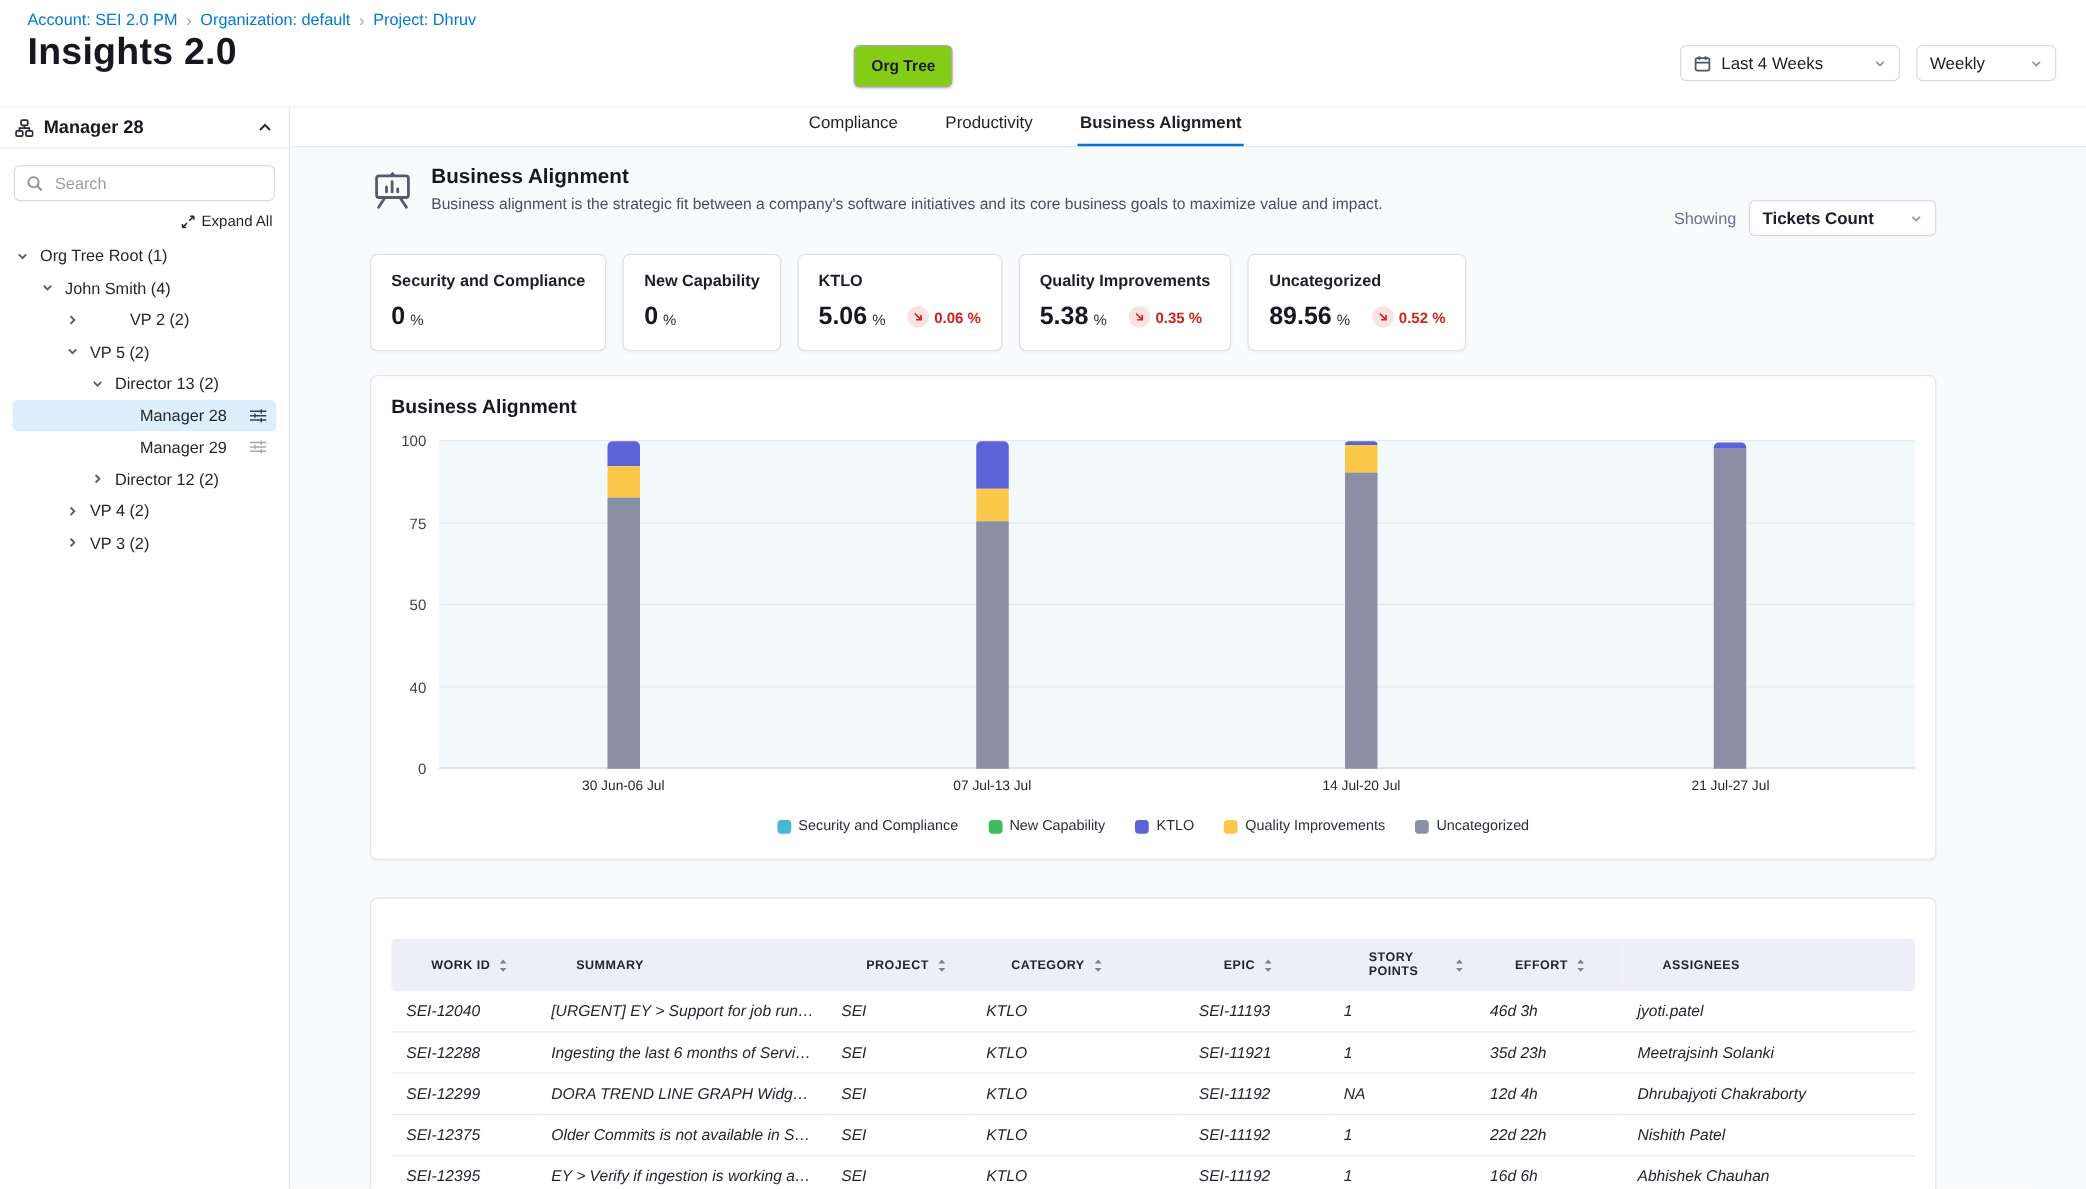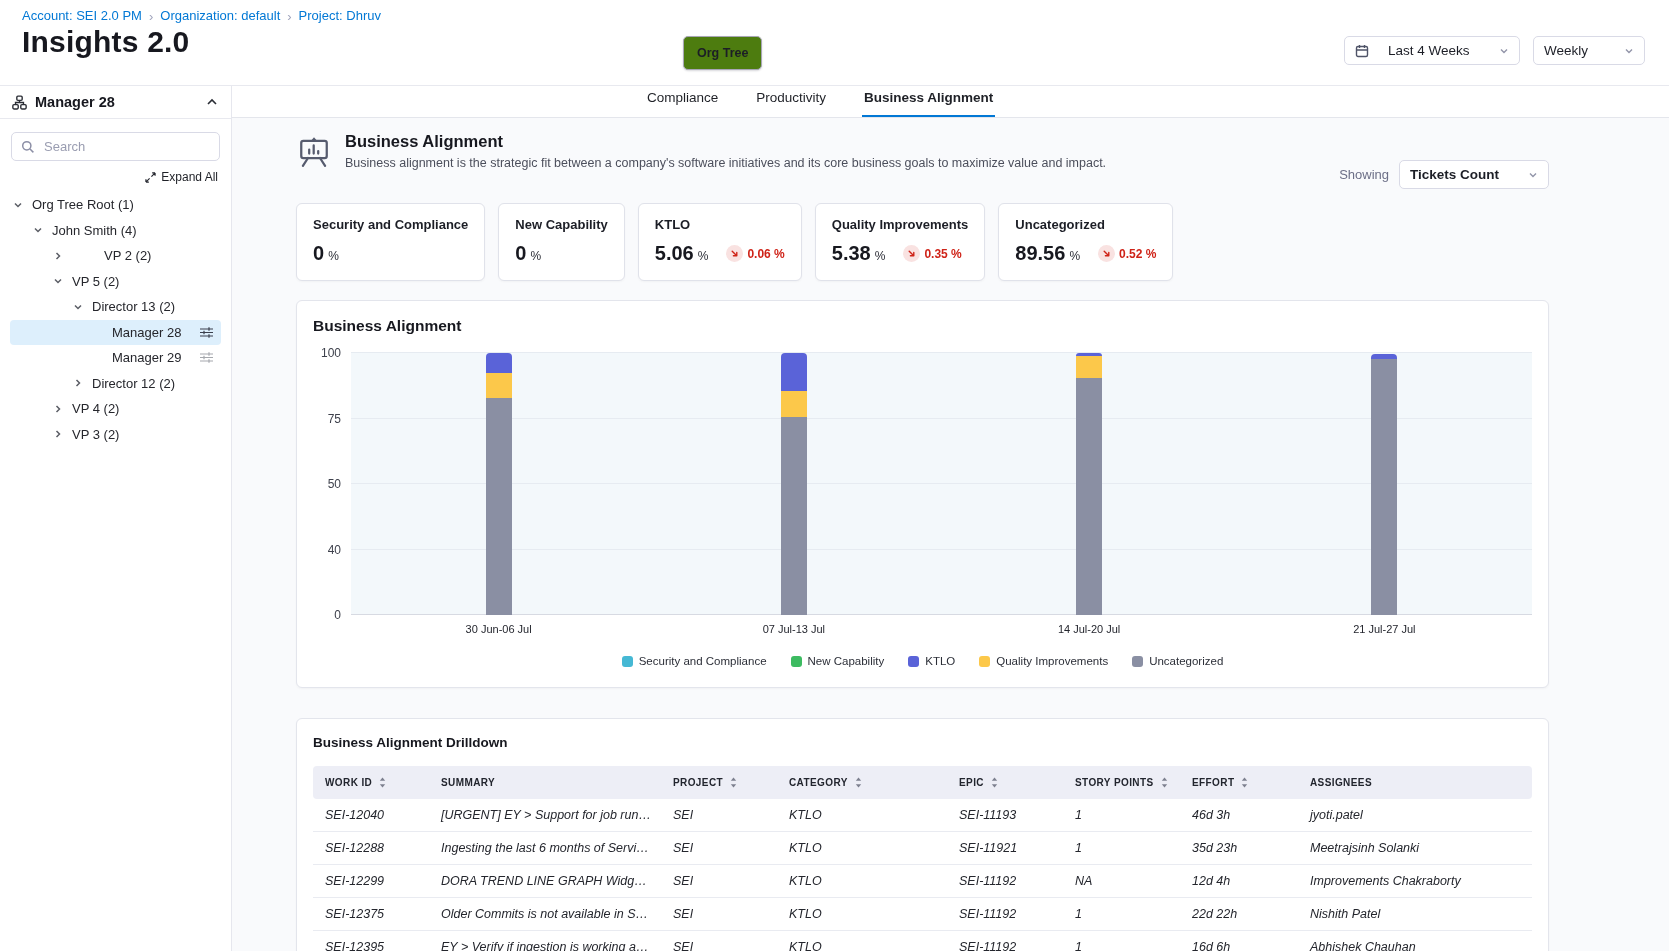--- a/index.html
+++ b/index.html
@@ -9,27 +9,27 @@
     font-family:"Liberation Sans", sans-serif; color:#1c1e26;
   }
   
   .app-header { position:relative; height:85px; background:#fff; padding:8px 24px 0 22px; }
   .breadcrumb { display:flex; align-items:center; gap:7px; font-size:13px; color:#0278d5; }
   .breadcrumb .crumb { cursor:pointer; }
   .crumb-sep { color:#9fa3bc; font-size:13px; line-height:1; padding-top:1px; }
   .page-title { margin-top:2px; font-size:30px; font-weight:bold; color:#17181f; letter-spacing:.2px; }
   .org-tree-btn {
     position:absolute; left:683px; top:36px; height:28px; padding:16px 13px;
-    background:#4d7c0f; border:1px solid #a8a6b6; border-radius:5px;
+    background:#84cc16; border:1px solid #a8a6b6; border-radius:5px;
     font-size:12.5px; font-weight:bold; color:#1c1e26; display:flex; align-items:center;
     box-shadow:0 1px 2px rgba(40,41,61,.18); cursor:pointer;
   }
   .header-controls { position:absolute; right:24px; top:36px; display:flex; gap:13px; }
   .select-control {
-    display:flex; align-items:center; gap:19px; background:#fff;
+    display:flex; align-items:center; gap:8px; background:#fff;
     border:1px solid #d9dae6; border-radius:5px; height:29px; padding:0 10px;
     font-size:13.5px; color:#1c1e26; cursor:pointer;
   }
   .select-control .chev { margin-left:auto; display:flex; }
   .ctl-range { width:176px; }
   .ctl-gran  { width:112px; }
   
   .app-body { display:flex; height:866px; border-top:1px solid #e8e9ef; }
   .sidebar { width:232px; background:#fff; border-right:1px solid #e6e7ee; flex:none; }
   .sidebar-header {
@@ -110,21 +110,21 @@
   .table-card {
     background:#fff; border:1px solid #e3e5ec; border-radius:6px; margin-top:30px;
     padding:16px 16px 0; box-shadow:0 1px 2px rgba(40,41,61,.04);
   }
   .table-title { font-size:13.5px; font-weight:bold; color:#17181f; }
   table.drill { width:100%; border-collapse:collapse; table-layout:fixed; margin-top:16px; }
   table.drill thead th {
     background:#edeef6; font-size:10px; font-weight:bold; letter-spacing:.4px;
     color:#22252e; text-align:left; padding:10px 8px 10px 12px; text-transform:uppercase;
   }
-  table.drill thead th .th-inner { display:flex; align-items:center; gap:6px; }
+  table.drill thead th .th-inner { display:flex; align-items:center; gap:6px;margin-left:20px; }
   table.drill tbody td {
     font-size:12.5px; color:#24262d; padding:9px 8px 9px 12px; border-bottom:1px solid #e9ebf1;
     white-space:nowrap; overflow:hidden; text-overflow:ellipsis;font-style:italic;
   }
   table.drill thead th:first-child { border-radius:4px 0 0 4px; }
   table.drill thead th:last-child  { border-radius:0 4px 4px 0; }
 </style>
 </head>
 <body>
 
@@ -445,21 +445,20 @@
               <span>Quality Improvements</span>
             </div>
             <div class="legend-item">
               <span class="legend-swatch" style="background: rgb(138, 143, 163);"></span>
               <span>Uncategorized</span>
             </div>
           </div>
       </div>
 
       <div class="table-card">
-        <div class="table-title">Business Alignment Drilldown</div>
         <table class="drill">
           <colgroup>
             <col style="width:116px">
               <col style="width:232px">
               <col style="width:116px">
               <col style="width:170px">
             <col style="width:116px">
               <col style="width:117px">
               <col style="width:118px">
               <col>
@@ -566,21 +565,21 @@
                 <td>Meetrajsinh Solanki</td>
               </tr>
               <tr>
                 <td>SEI-12299</td>
                 <td>DORA TREND LINE GRAPH Widgets is n...</td>
                 <td>SEI</td>
                 <td>KTLO</td>
                 <td>SEI-11192</td>
                 <td>NA</td>
                 <td>12d 4h</td>
-                <td>Improvements Chakraborty</td>
+                <td>Dhrubajyoti Chakraborty</td>
               </tr>
               <tr>
                 <td>SEI-12375</td>
                 <td>Older Commits is not available in SEI - S...</td>
                 <td>SEI</td>
                 <td>KTLO</td>
                 <td>SEI-11192</td>
                 <td>1</td>
                 <td>22d 22h</td>
                 <td>Nishith Patel</td>

